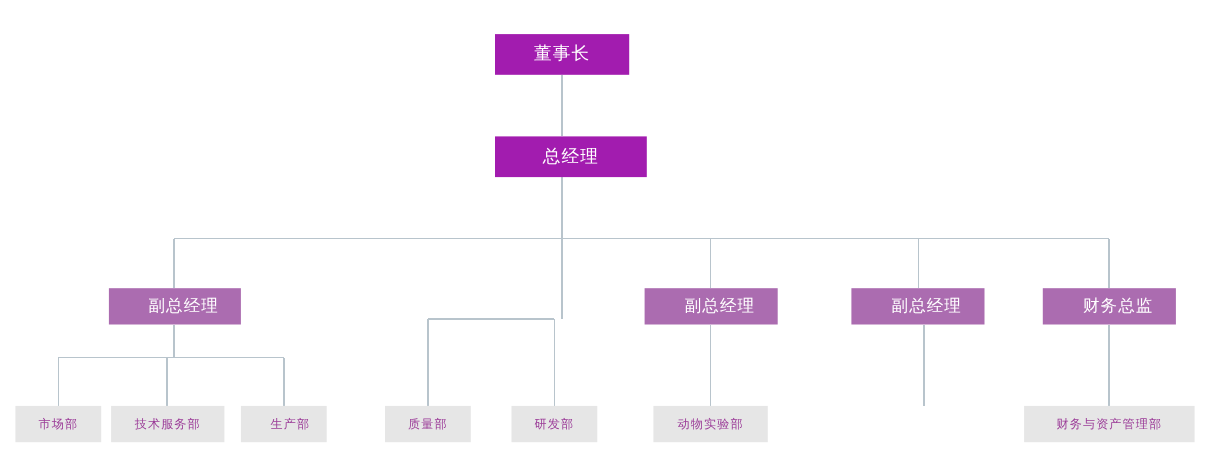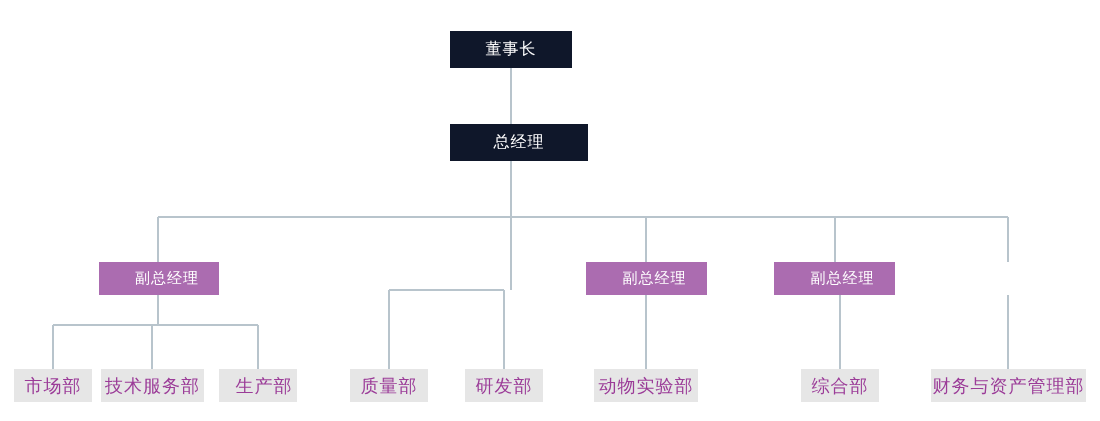--- a/index.html
+++ b/index.html
@@ -26,35 +26,35 @@
     position: absolute;
     box-sizing: border-box;
     display: flex;
     align-items: center;
     justify-content: center;
     text-align: center;
     white-space: nowrap;
     letter-spacing: 1px;
   }
   .node-exec {
-    background: #0f172a;
+    background: #a21caf;
     color: #ffffff;
     font-size: 16px;
     align-items: center;
   }
   .node-vp {
     background: #ab6cb0;
     color: #ffffff;
     font-size: 15px;
     padding-left: 16px;
   }
   .node-dept {
     background: #e6e6e6;
     color: #9b3c98;
-    font-size: 18px;
+    font-size: 11px;
   }
 </style>
 </head>
 <body>
 
 <div id="org-chart">
 
   <svg id="connectors" viewBox="0 0 1100 421" xmlns="http://www.w3.org/2000/svg">
     <g stroke="#b8c4cc" stroke-width="1.4" fill="none" shape-rendering="crispEdges">
 
@@ -102,20 +102,23 @@
   </div>
 
   <div class="node node-vp" style="left:586px; top:262px; width:121px; height:33px;">
     <span>副总经理</span>
   </div>
 
   <div class="node node-vp" style="left:774px; top:262px; width:121px; height:33px;">
     <span>副总经理</span>
   </div>
 
+  <div class="node node-vp" style="left:948px; top:262px; width:121px; height:33px;">
+    <span>财务总监</span>
+  </div>
 
   <div class="node node-dept" style="left:14px; top:369px; width:78px; height:33px;">
     <span>市场部</span>
   </div>
 
   <div class="node node-dept" style="left:101px; top:369px; width:103px; height:33px;">
     <span>技术服务部</span>
   </div>
 
   <div class="node node-dept" style="left:219px; top:369px; width:78px; height:33px;padding-left:12px;">
@@ -127,21 +130,18 @@
   </div>
 
   <div class="node node-dept" style="left:465px; top:369px; width:78px; height:33px;">
     <span>研发部</span>
   </div>
 
   <div class="node node-dept" style="left:594px; top:369px; width:104px; height:33px;">
     <span>动物实验部</span>
   </div>
 
-  <div class="node node-dept" style="left:801px; top:369px; width:78px; height:33px;">
-    <span>综合部</span>
-  </div>
 
   <div class="node node-dept" style="left:931px; top:369px; width:155px; height:33px;">
     <span>财务与资产管理部</span>
   </div>
 
 </div>
 
 </body></html>

